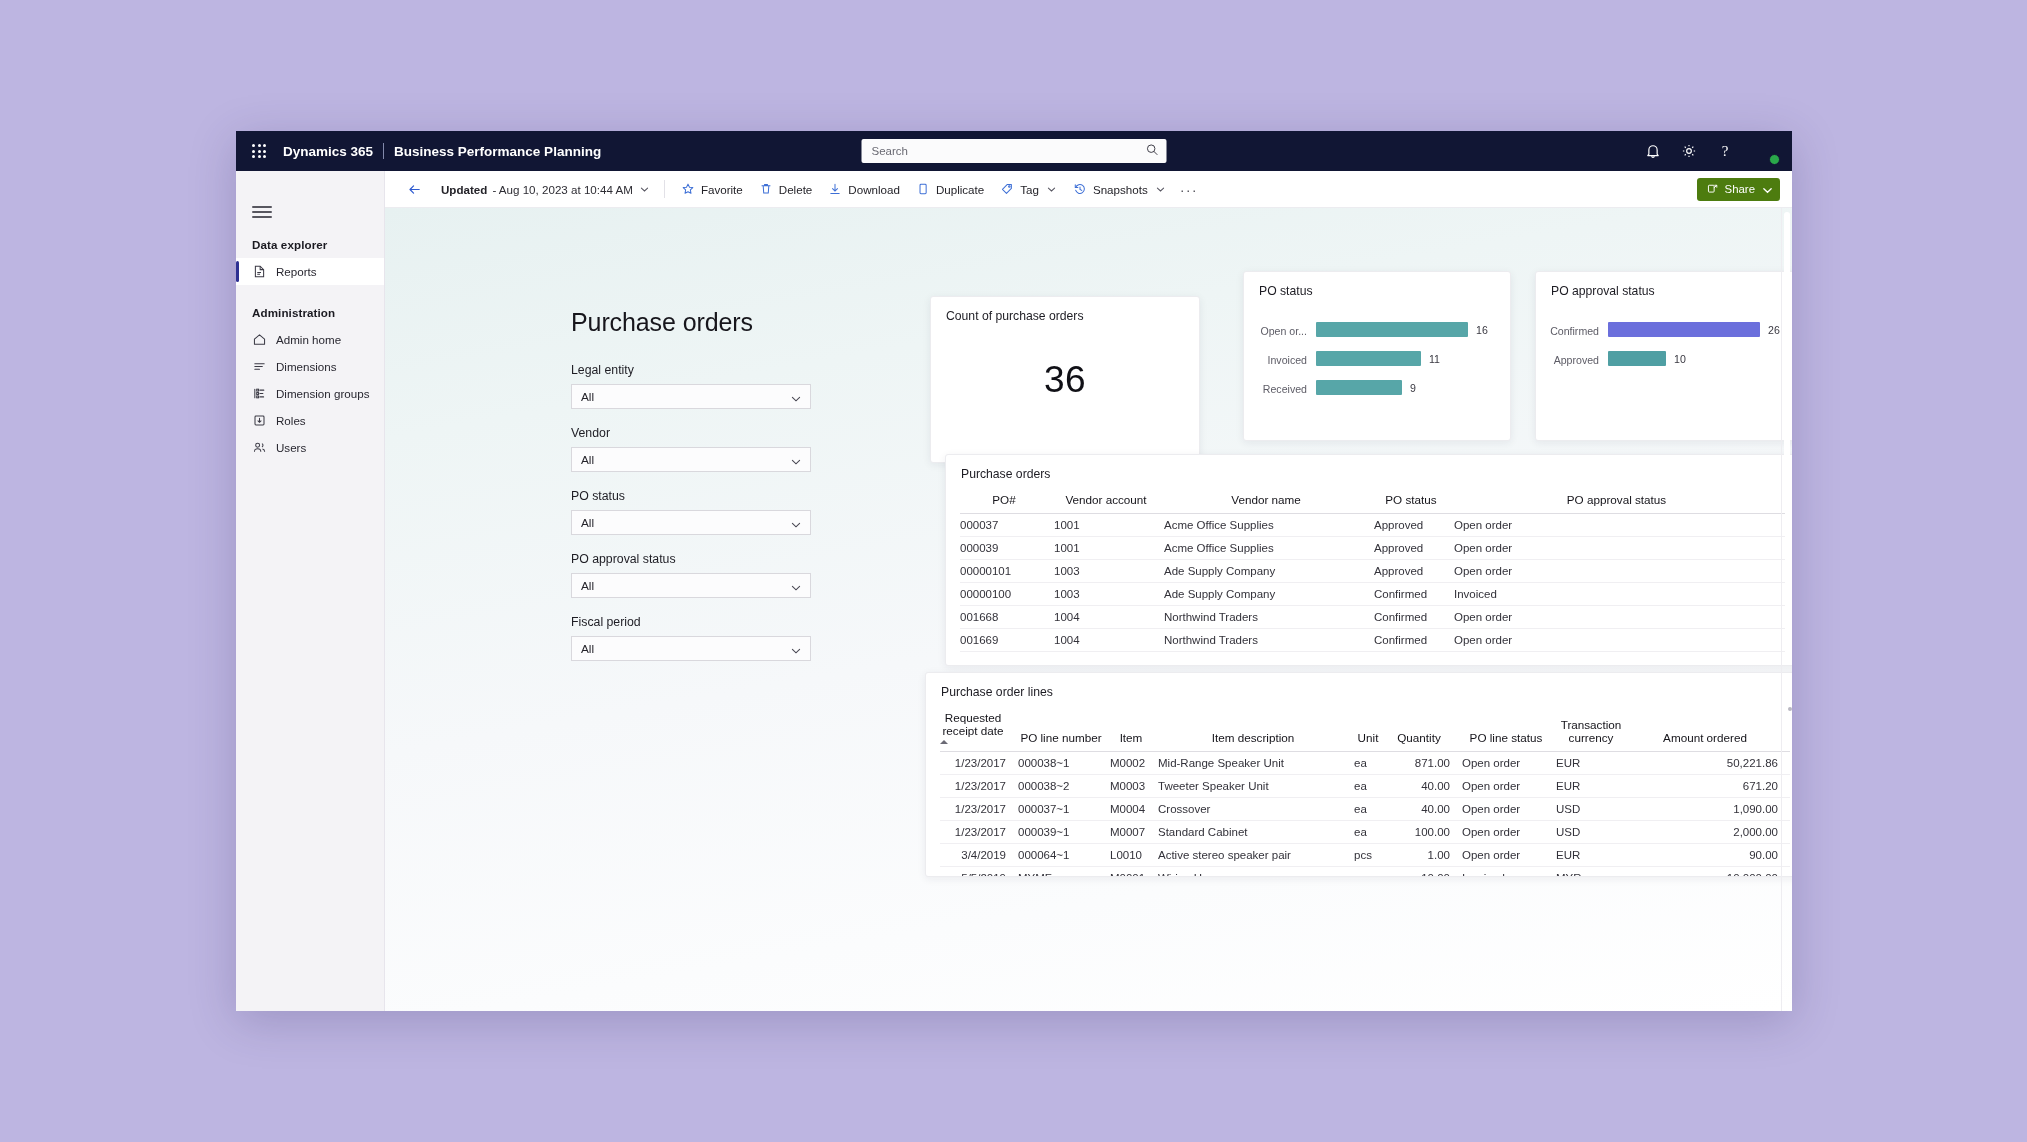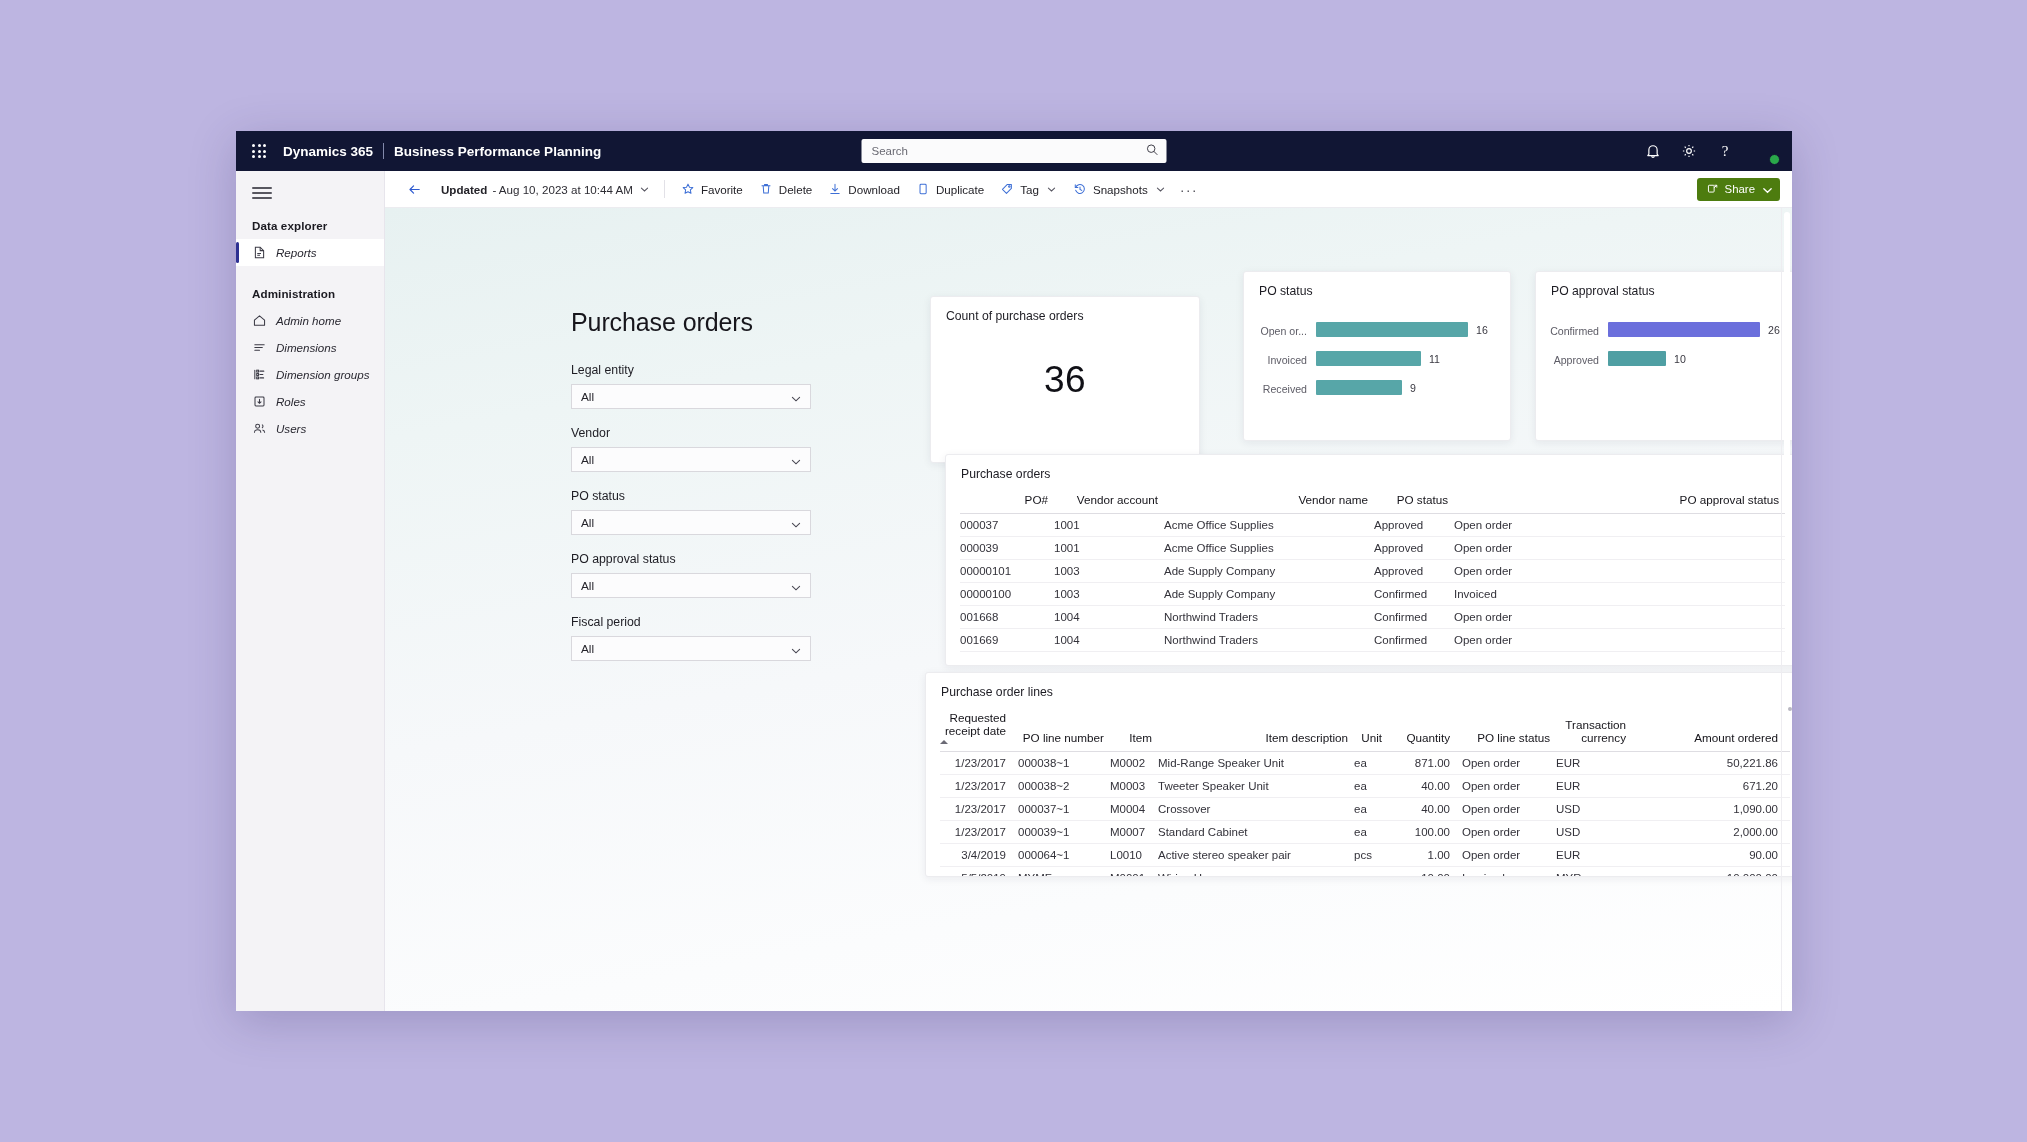--- a/index.html
+++ b/index.html
@@ -83,37 +83,37 @@
     background: #2aa84a; border: 1.6px solid #111634;
   }
 
   
   #body-row { flex: 1; display: flex; min-height: 0; }
 
   #sidebar {
     width: 149px; min-width: 149px;
     background: #f4f3f6;
     border-right: 1px solid #e7e5ec;
-    padding-top: 2px;
+    padding-top: 21px;
     font-size: 11.6px; color: #24232b;
   }
   #hamburger {
     width: 32px; height: 30px; margin: 5px 0 4px 10px;
     display: flex; flex-direction: column; justify-content: center; gap: 3.2px;
     padding: 0 6px; cursor: pointer;
   }
   #hamburger i { display:block; height: 1.6px; background:#57565f; border-radius:1px; }
   .nav-group-title {
     font-size: 11.6px; font-weight: bold; color: #1b1a21;
     padding: 7px 0 7px 16px; letter-spacing: .1px;
   }
   .nav-item {
     display: flex; align-items: center; gap: 9px;
     height: 27px; padding-left: 16px;
-    color: #282730; cursor: pointer; position: relative; font-style: italic;
+    color: #282730; cursor: pointer; position: relative;
   }
   .nav-item.selected { background: #ffffff; }
   .nav-item.selected::before {
     content:""; position:absolute; left: 0; top: 3px; bottom: 3px;
     width: 2.5px; background: #2e3192; border-radius: 2px;
   }
   .nav-item .nav-ico { width: 15px; height: 15px; flex:0 0 auto; color:#3b3a45; display:flex; align-items:center; justify-content:center; }
   .nav-item .nav-ico svg { width: 100%; height: 100%; }
   .nav-item .nav-label { font-size: 11.6px; white-space: nowrap; }
   .nav-gap { height: 14px; }
@@ -230,21 +230,21 @@
   .bar-fill { height: 15px; border-radius: 1px; }
   .bar-val { font-size: 10.6px; color: #3a3942; white-space: nowrap; }
 
   
   #po-table-card { left: 560px; top: 246px; width: 855px; height: 212px; }
   #po-lines-card { left: 540px; top: 464px; width: 880px; height: 205px; overflow: hidden; }
 
   table.grid { width: 100%; border-collapse: collapse; table-layout: fixed; }
   table.grid thead th {
     font-size: 11.7px; font-weight: normal; color: #15141a;
-    text-align: right; padding: 6px 6px 7px 0;
+    text-align: center; padding: 6px 6px 7px 0;
     border-bottom: 1px solid #dedde2; vertical-align: bottom;
   }
   table.grid tbody td {
     font-size: 11.5px; color: #33323a;
     padding: 5px 6px 5px 0;
     border-bottom: 1px solid #f0eff2;
     white-space: nowrap; overflow: hidden; text-overflow: ellipsis;
   }
   .num { text-align: right; padding-right: 12px !important; }
   .grid-wrap { padding: 6px 14px 0 14px; }

